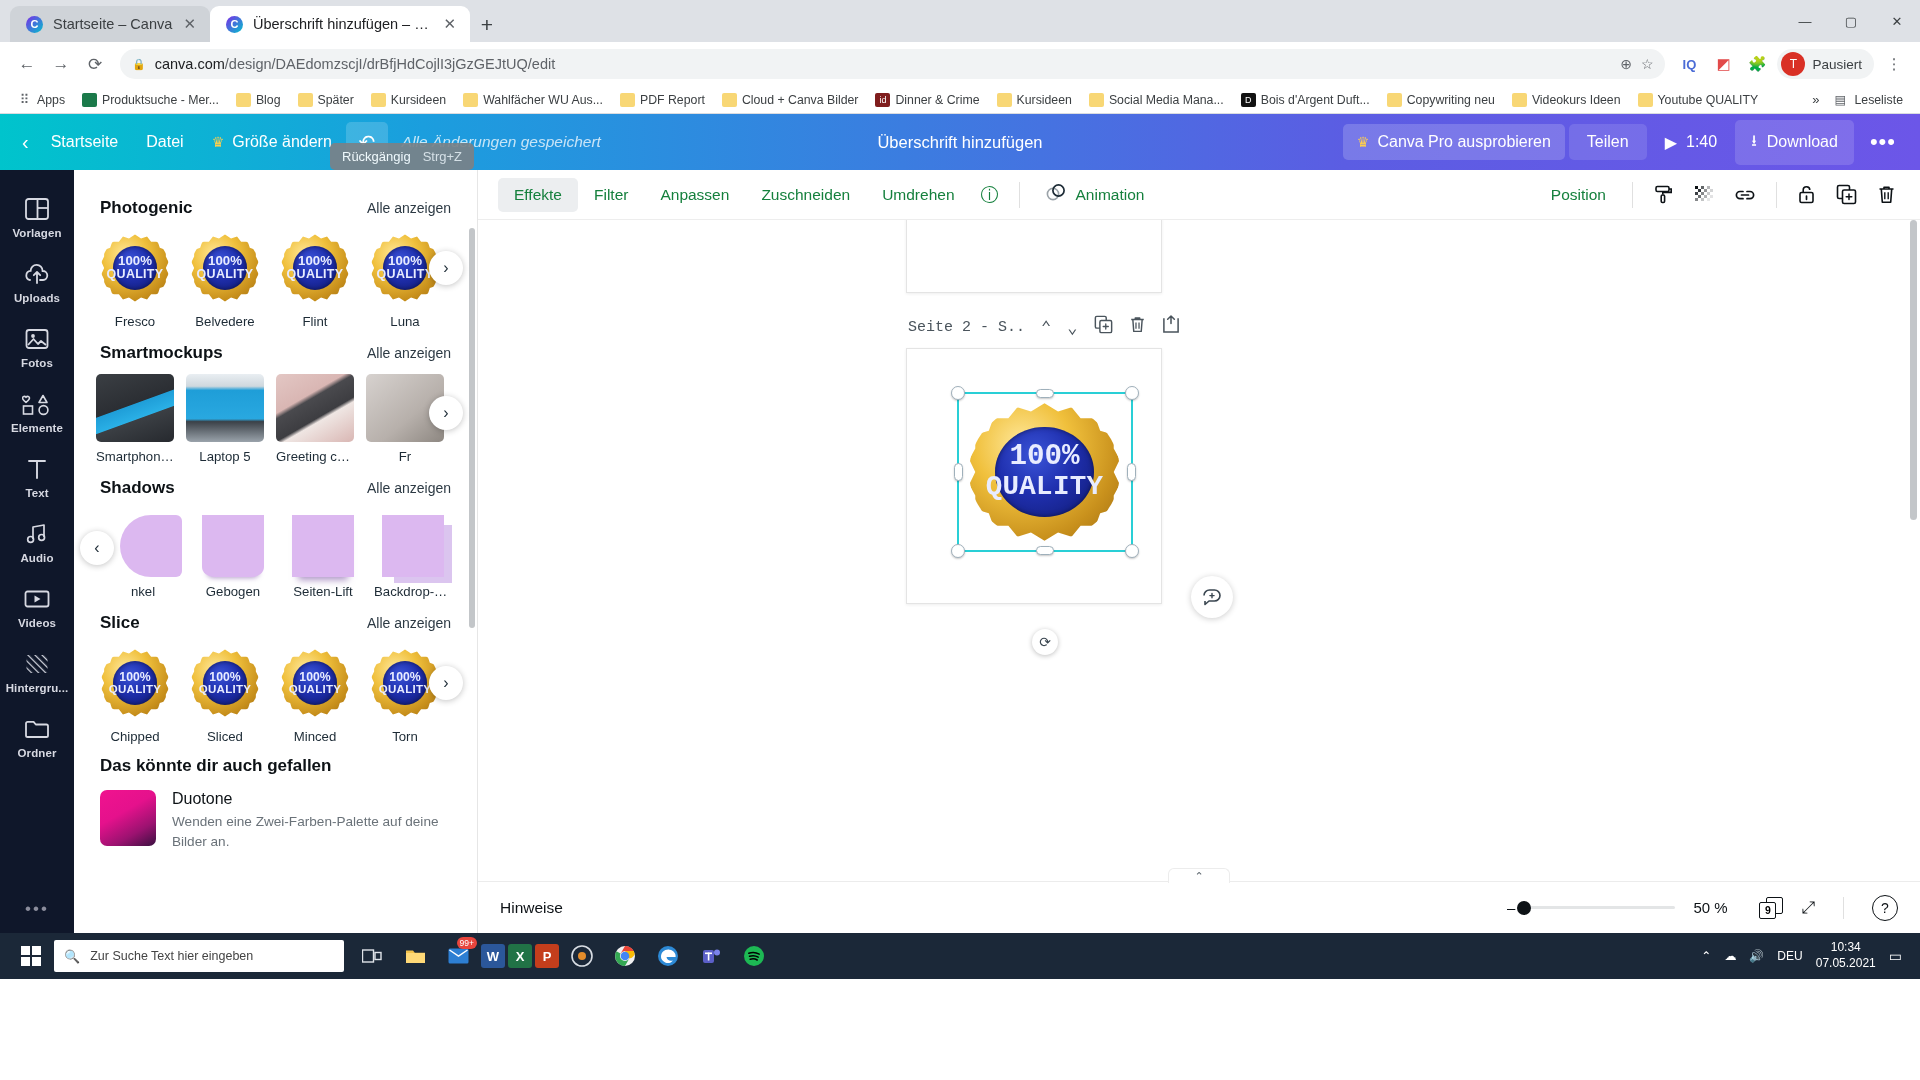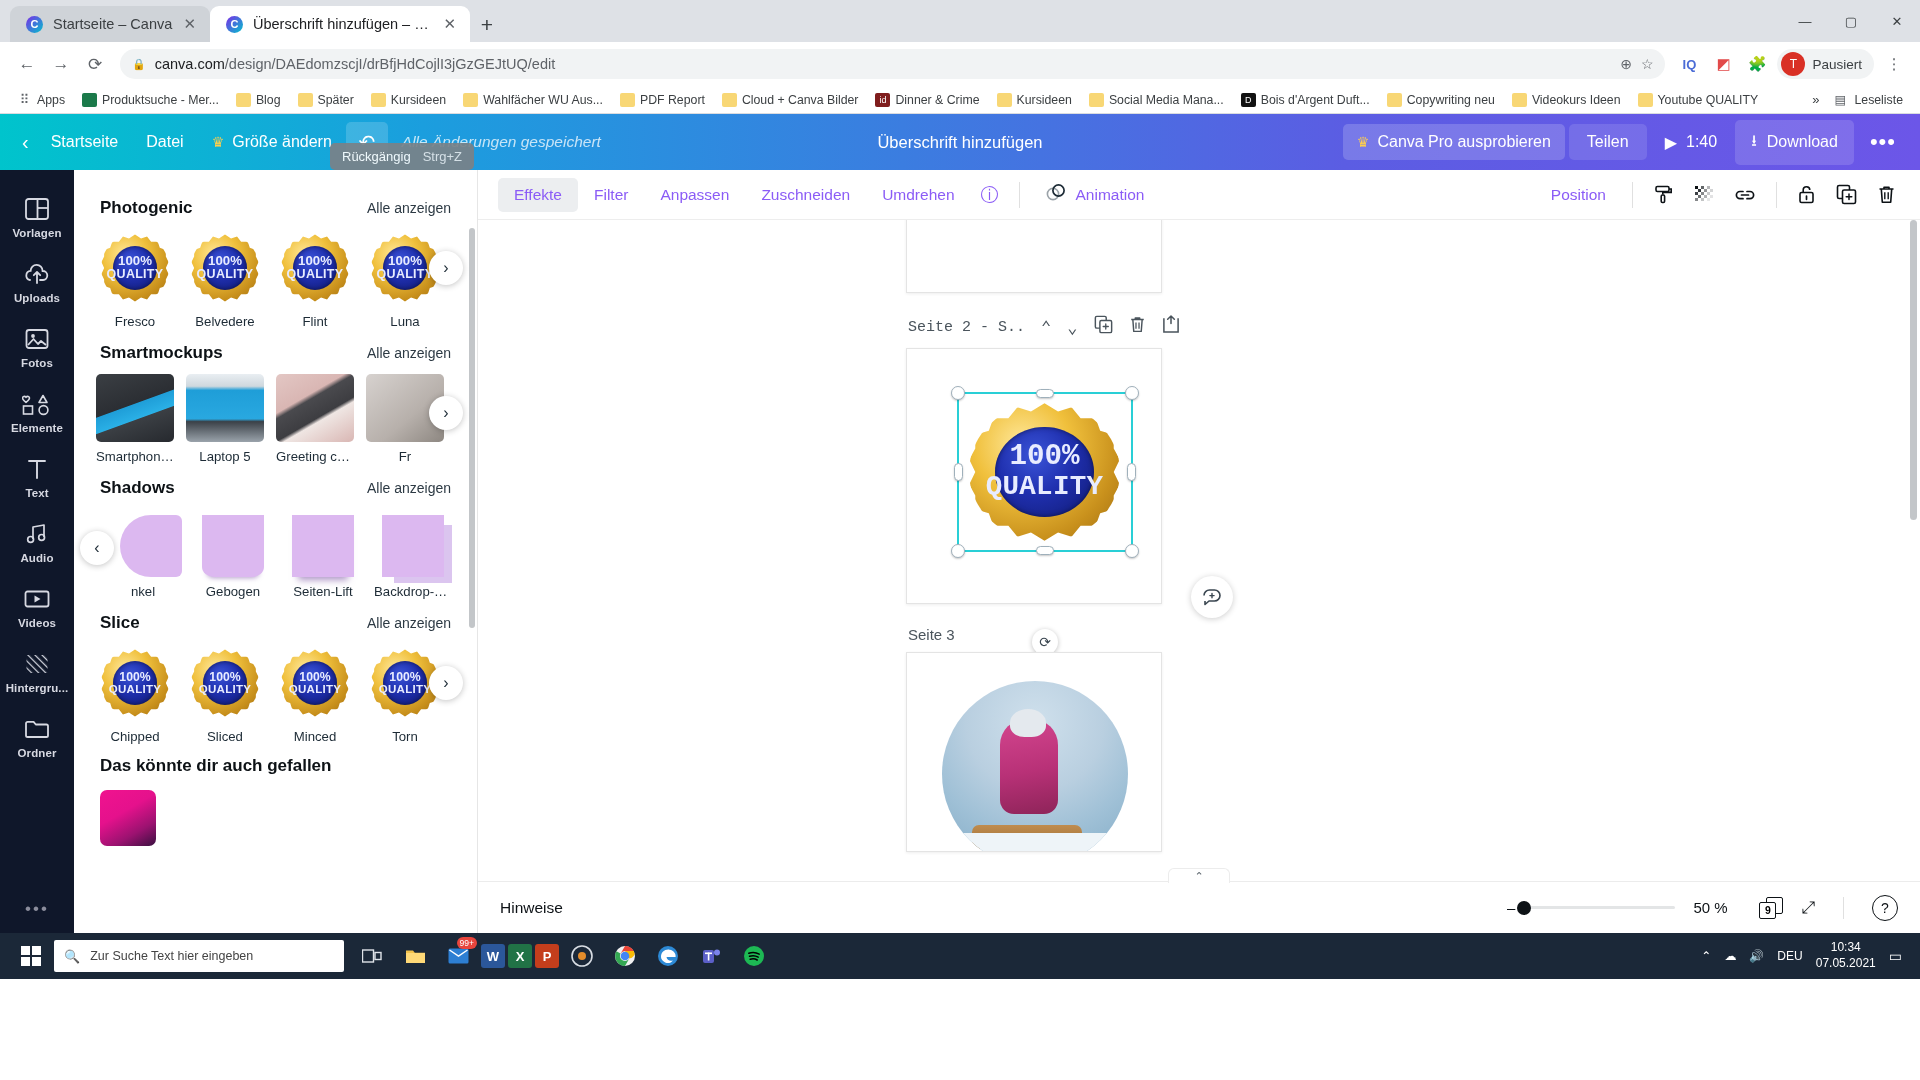--- a/index.html
+++ b/index.html
@@ -113,21 +113,21 @@
   .sug-item .nm { font-size:16px; color:#0d1216; margin-bottom:4px; }
   .sug-item .ds { font-size:13.6px; color:#6a7279; line-height:1.45; }
 
   .pscroll { position:absolute; right:2px; top:58px; width:6px; height:400px;
              background:#c3c6c9; border-radius:3px; }
 
   
   .editor { flex:1; display:flex; flex-direction:column; background:#fff; min-width:0; }
   .objbar { height:50px; display:flex; align-items:center; gap:0; padding:0 14px 0 20px;
             border-bottom:1px solid #ededed; }
-  .ob { padding:8px 16px; font-size:15.5px; color:#8b5cf6; border-radius:5px; white-space:nowrap;}
+  .ob { padding:8px 16px; font-size:15.5px; color:#15803d; border-radius:5px; white-space:nowrap;}
   .ob.sel { background:#eceef0; }
   .ob.ic { font-size:18px; padding:6px 10px; display:flex; align-items:center; }
   .ob-sep { width:1px; height:26px; background:#e0e0e0; margin:0 10px; }
   .ob-right { margin-left:auto; display:flex; align-items:center; }
 
   .canvas-wrap { flex:1; background:#fff; position:relative; overflow:hidden; }
   .page-block { position:absolute; }
   .pgbar { display:flex; align-items:center; gap:16px; color:#4a545c; font-size:15px;
            margin-bottom:9px; padding-left:2px; }
   .pgbar .pi { font-size:17px; }
@@ -601,20 +601,24 @@
             </div>
           <div class="cap">Torn</div>
         </div>
         <div class="arrow-r">›</div>
       </div>
 
       <div class="suggest">
         <div class="title">Das könnte dir auch gefallen</div>
         <div class="sug-item">
           <div class="pic"></div>
+          <div>
+            <div class="nm">Duotone</div>
+            <div class="ds">Wenden eine Zwei-Farben-Palette auf deine Bilder an.</div>
+          </div>
         </div>
       </div>
     </div>
     <div class="pscroll"></div>
   </div>
 
   <div class="editor">
     <div class="objbar">
       <div class="ob sel">Effekte</div>
       <div class="ob">Filter</div>
@@ -750,36 +754,20 @@
           <div class="rot" style="left:125px;bottom:-52px;">⟳</div>
         </div>
         <div class="cmt" style="left:285px;top:261px;">
           <svg width="20" height="19" viewBox="0 0 20 19">
               <path d="M2 7.5a5.5 5.5 0 0 1 5.5-5.5h5A5.5 5.5 0 0 1 18 7.5 5.5 5.5 0 0 1 12.5 13H7l-4 3.5V13" fill="none" stroke="#3a4650" stroke-width="1.6" stroke-linejoin="round"></path>
               <path d="M10 5.5v4.2M7.9 7.6h4.2" stroke="#3a4650" stroke-width="1.4" stroke-linecap="round"></path>
             </svg>
         </div>
       </div>
 
-      <div class="page-block" style="left:428px; top:406px;">
-        <div class="pgbar">
-          <span>Seite 3</span>
-        </div>
-        <div class="pg" style="width:256px;height:200px;position:relative;overflow:hidden;">
-          <div style="position:absolute;left:35px;top:28px;width:186px;height:186px;border-radius:50%;
-               background:radial-gradient(circle at 50% 22%, #cfe0ec 0%, #b9cfe0 40%, #9fc0d6 65%, #7fa9c4 100%);overflow:hidden;">
-            <div style="position:absolute;left:58px;top:38px;width:58px;height:95px;border-radius:26px 26px 14px 14px;
-                 background:linear-gradient(170deg,#d4468f 0%,#b83177 55%,#8e2459 100%);"></div>
-            <div style="position:absolute;left:68px;top:28px;width:36px;height:28px;border-radius:50% 50% 40% 40%;background:#e4e9ee;"></div>
-            <div style="position:absolute;left:30px;bottom:18px;width:110px;height:24px;border-radius:7px;
-                 background:linear-gradient(180deg,#c08c4e,#9a6c34);"></div>
-            <div style="position:absolute;left:0;bottom:0;width:100%;height:34px;background:#eef4f8;"></div>
-          </div>
-        </div>
-      </div>
 
       <div style="position:absolute;right:3px;top:0;width:7px;height:300px;background:#c3c6c9;border-radius:4px;"></div>
     </div>
 
     <div class="botbar">
       <div class="collapse-tab">⌃</div>
       <div class="hint">Hinweise</div>
       <div class="bb-right">
         <div class="zoom-slider">
           <span class="zs-minus">–</span>

